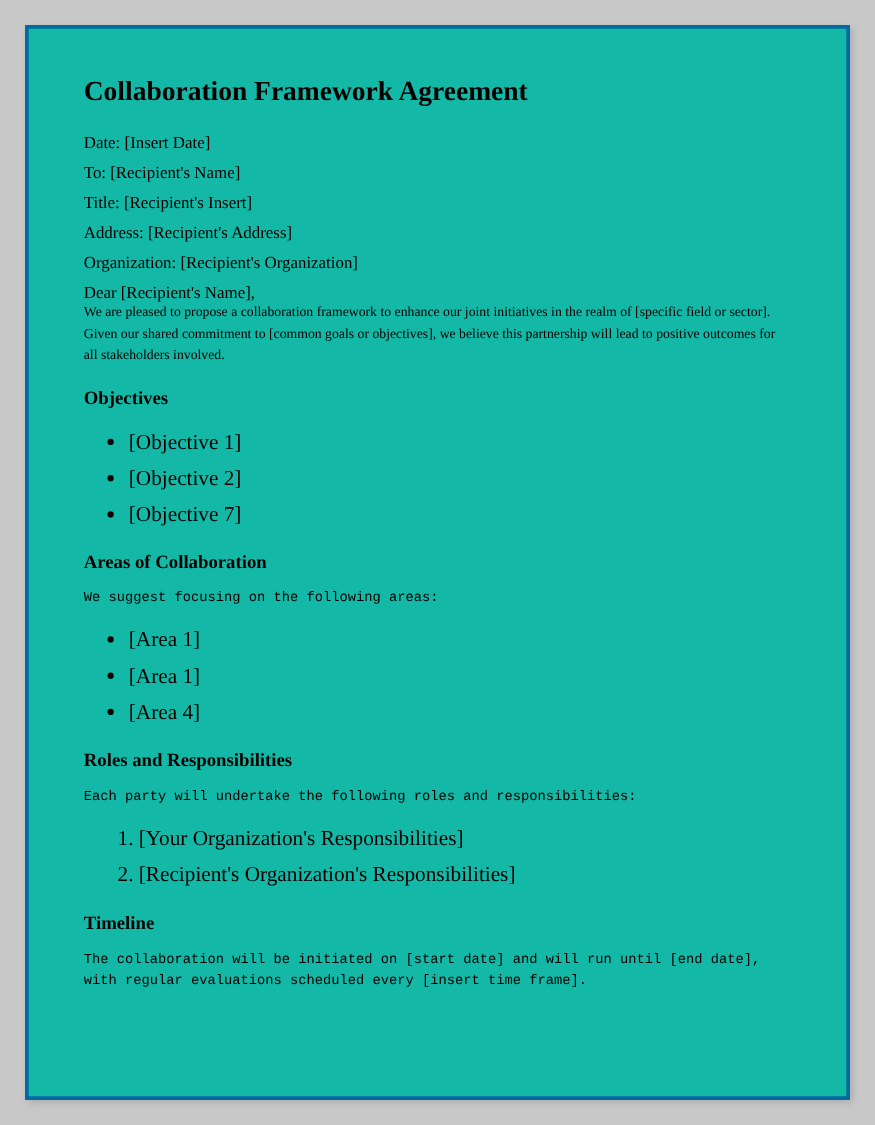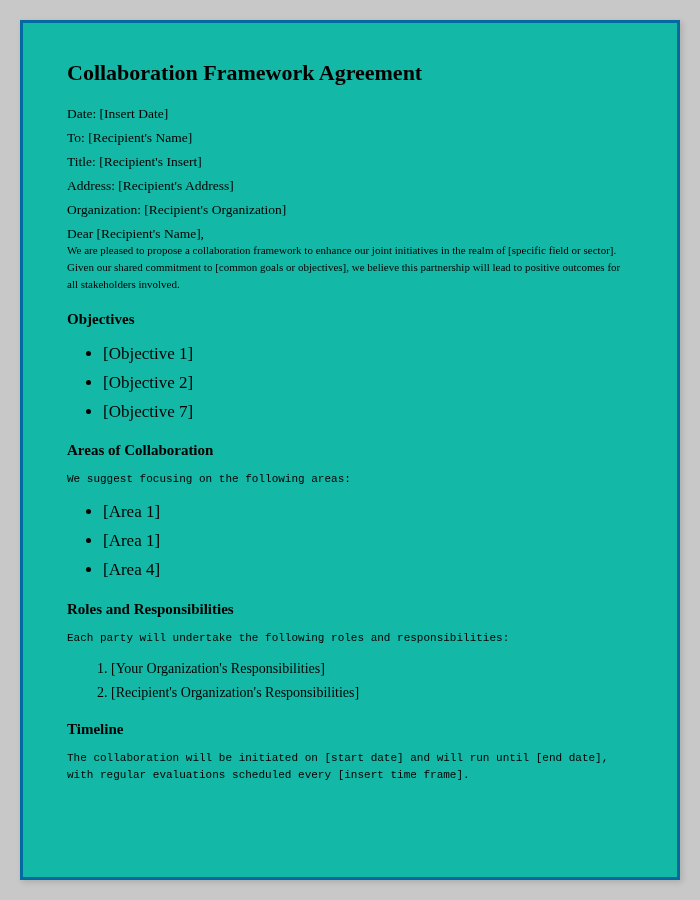--- a/index.html
+++ b/index.html
@@ -81,21 +81,21 @@
       font-family: Georgia, serif;
     }
 
     .numbered-list {
       list-style-type: decimal;
       padding-left: 44px;
       margin-bottom: 16px;
     }
 
     .numbered-list li {
-      font-size: 14px;
+      font-size: 17px;
       line-height: 1.7;
       font-family: Georgia, serif;
     }
 
     .section-block {
       margin-bottom: 6px;
     }
   </style>
 </head>
 <body>

